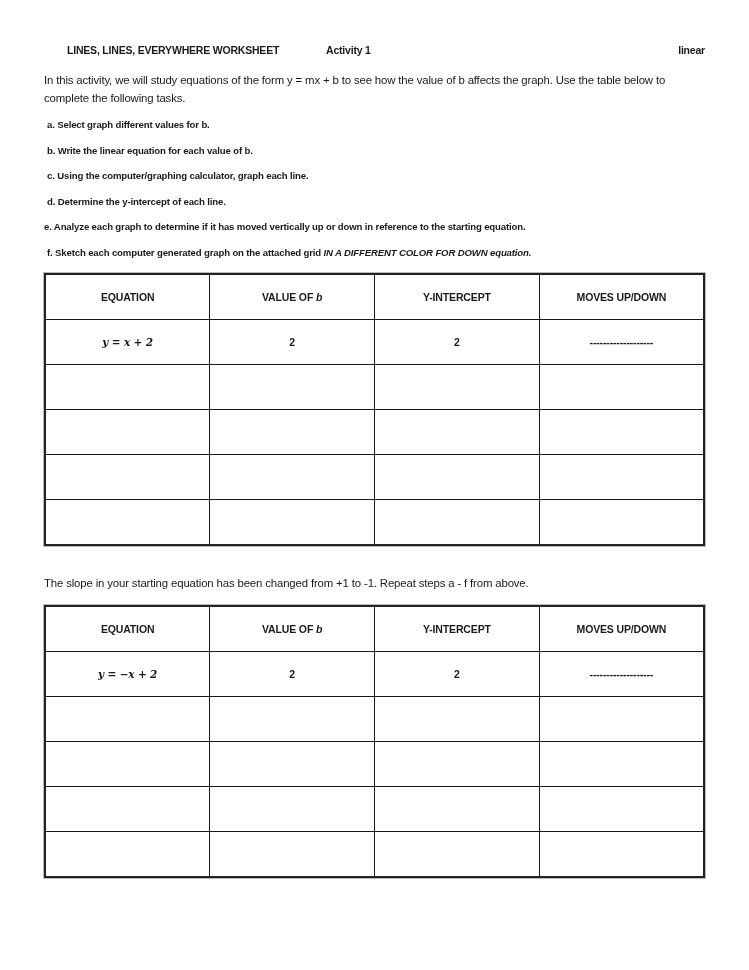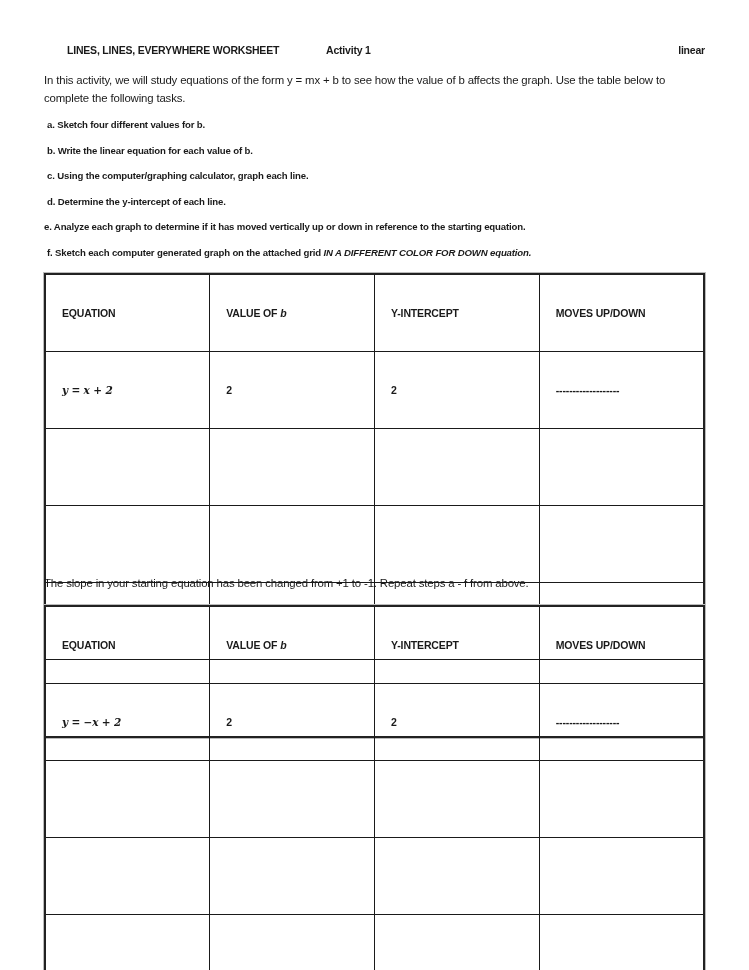--- a/index.html
+++ b/index.html
@@ -72,22 +72,22 @@
       left: 44px;
       width: 661px;
       border-collapse: collapse;
       table-layout: fixed;
       border: 2px solid #222;
       box-shadow: 0 0 0 1px #bbb;
     }
     table.ws-table td, table.ws-table th {
       border: 1.5px solid #1a1a1a;
       height: 44px;
-      padding: 16px;
-      text-align: left;
+      padding: 0;
+      text-align: center;
       vertical-align: middle;
       font-size: 10.5px;
       font-weight: bold;
       letter-spacing: -0.15px;
     }
     table.ws-table col { width: 25%; }
     .table1 { top: 273px; }
     .table2 { top: 605px; }
     .math {
       font-family: "DejaVu Serif", serif;
@@ -107,21 +107,21 @@
 
 <div class="page-header">
   <span class="title">LINES, LINES, EVERYWHERE WORKSHEET</span>
   <span class="activity">Activity 1</span>
   <span class="topic">linear</span>
 </div>
 
 <p class="intro" style="margin:0;">In this activity, we will study equations of the form y = mx + b to see how the value of b affects the graph. Use the table below to complete the following tasks.</p>
 
 <ul class="steps">
-  <li>a. Sketch four different values for b.</li>
+  <li>a. Select graph different values for b.</li>
   <li>b. Write the linear equation for each value of b.</li>
   <li>c. Using the computer/graphing calculator, graph each line.</li>
   <li>d. Determine the y-intercept of each line.</li>
   <li class="e">e. Analyze each graph to determine if it has moved vertically up or down in reference to the starting equation.</li>
   <li><span>f. Sketch each computer generated graph on the attached grid </span><span class="emph">IN A DIFFERENT COLOR FOR DOWN equation.</span></li>
 </ul>
 
 <table class="ws-table table1">
   <colgroup>
       <col>

